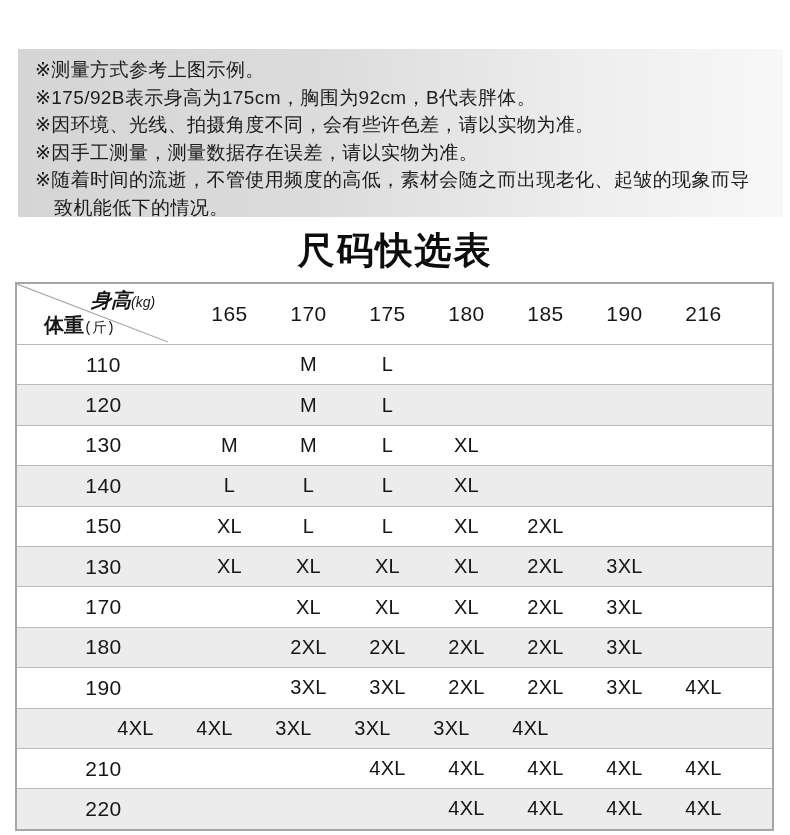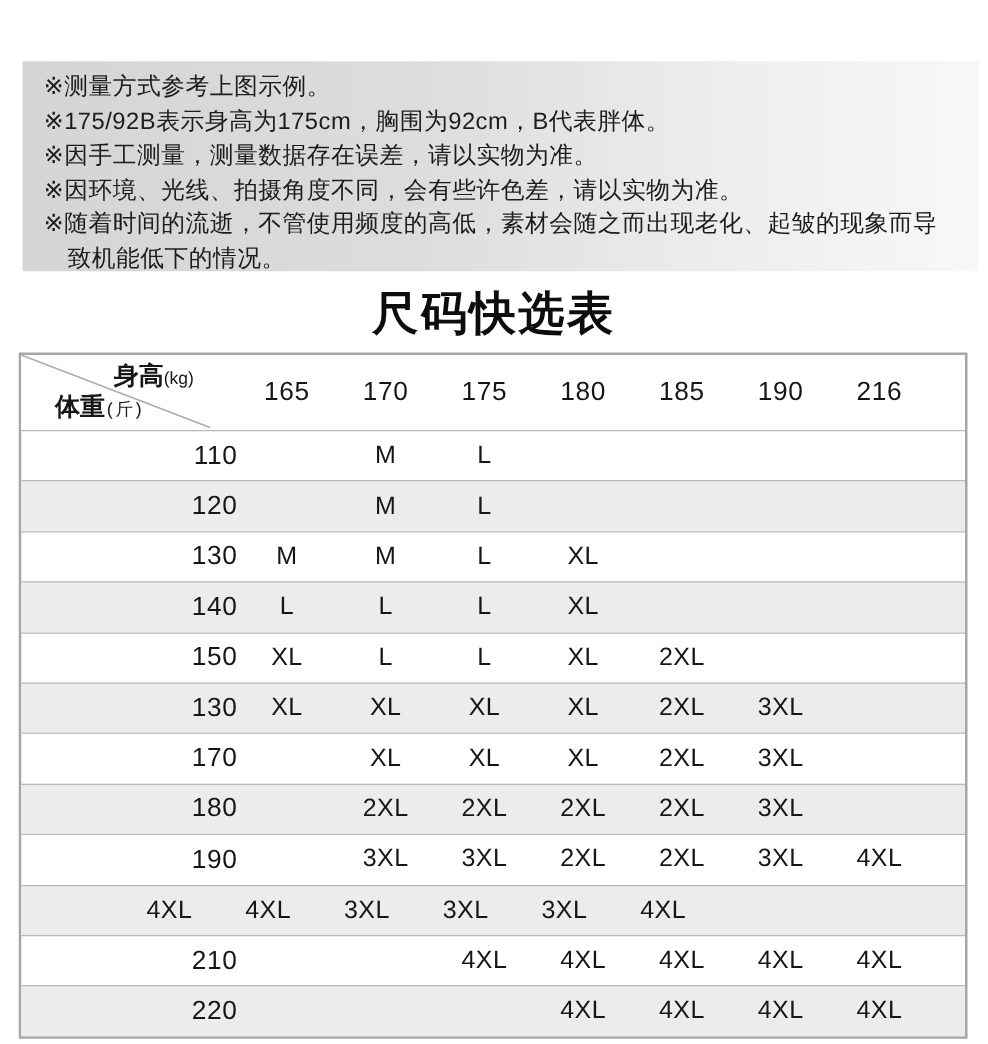--- a/index.html
+++ b/index.html
@@ -64,21 +64,21 @@
   }
   .corner {
     position: relative;
     width: 173px;
     height: 100%;
     flex: 0 0 173px;
   }
   .corner svg { position: absolute; left: 0; top: 0; }
   .corner-top {
     position: absolute; top: 3px; left: 74px;
-    font-size: 20px; font-weight: 600; white-space: nowrap;
+    font-size: 20px; font-weight: 600; white-space: nowrap; font-style: italic;
   }
   .corner-bottom {
     position: absolute; bottom: 5px; left: 27px;
     font-size: 20px; font-weight: 600; white-space: nowrap; font-family: Liberation Mono, monospace;
   }
   .unit { font-size: 14px; font-weight: 500; }
   .hcol {
     width: 79px; flex: 0 0 79px;
     text-align: center;
     font-size: 21px;
@@ -89,43 +89,43 @@
 
   .trow {
     display: flex;
     height: 39.4px;
     align-items: center;
     border-top: 1px solid #b9b9b9;
   }
   .tbody .trow:nth-child(even) { background: #ececec; }
   .wcell {
     width: 173px; flex: 0 0 173px;
-    text-align: right;
+    text-align: center;
     font-size: 21px;
     font-weight: 500;
     letter-spacing: 0.5px;
   }
   .scell {
     width: 79px; flex: 0 0 79px;
     text-align: center;
     font-size: 20px;
     font-weight: 500;
     letter-spacing: 0.3px;
   }
 </style>
 </head>
 <body>
 
 <div class="page">
 
   <div class="notes-box">
     <p class="note">※测量方式参考上图示例。</p>
     <p class="note">※175/92B表示身高为175cm，胸围为92cm，B代表胖体。</p>
+    <p class="note">※因环境、光线、拍摄角度不同，会有些许色差，请以实物为准。</p>
     <p class="note">※因手工测量，测量数据存在误差，请以实物为准。</p>
-    <p class="note">※因环境、光线、拍摄角度不同，会有些许色差，请以实物为准。</p>
     <p class="note">※随着时间的流逝，不管使用频度的高低，素材会随之而出现老化、起皱的现象而导
 致机能低下的情况。</p>
   </div>
 
   <div class="chart-title">尺码快选表</div>
 
   <div class="size-table">
     <div class="thead">
       <div class="corner">
         <svg width="173" height="60" viewBox="0 0 173 60">

